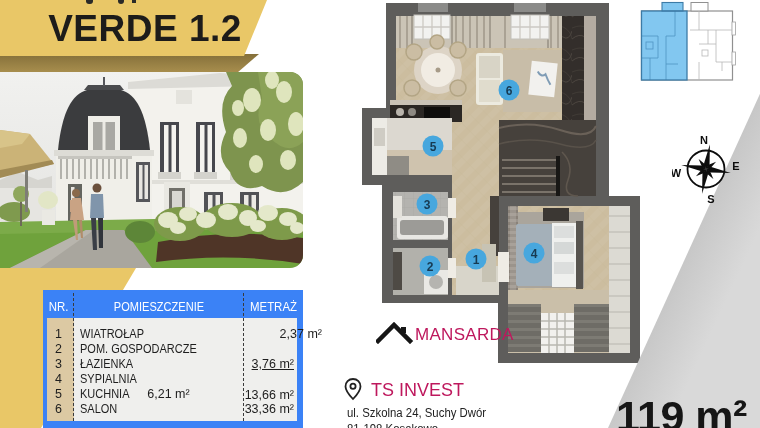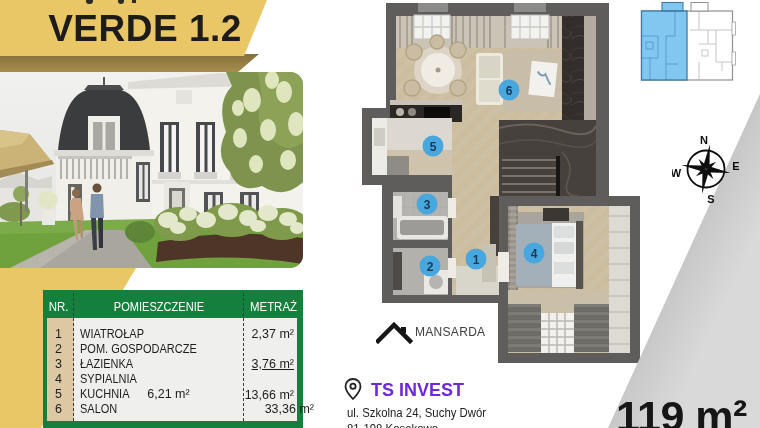--- a/index.html
+++ b/index.html
@@ -186,53 +186,53 @@
 
     <g>
       <circle cx="97" cy="116" r="4.5" fill="#6b503c"></circle>
       <path d="M91 122 L103 122 L104 146 L90 146 Z" fill="#8095ab"></path>
       <path d="M91 146 L93 178 L97 178 L96 146 Z" fill="#3a3e46"></path>
       <path d="M98 146 L99 176 L103 176 L103 146 Z" fill="#30343b"></path>
     </g>
   </svg>
   </div>
 
-  <div class="abs" style="left:43px;top:290px;width:260px;height:138px;background:#15803d;">
+  <div class="abs" style="left:43px;top:290px;width:260px;height:138px;background:#3b82f6;">
 
     <div class="abs" style="left:0;top:0;width:260px;height:28px;color:#ffffff;font-size:13px;">
       <div class="abs" style="left:0;top:9px;width:31px;text-align:center;transform:scaleX(0.88);">NR.</div>
       <div class="abs" style="left:31px;top:9px;width:170px;text-align:center;transform:scaleX(0.85);">POMIESZCZENIE</div>
       <div class="abs" style="left:201px;top:9px;width:59px;text-align:center;transform:scaleX(0.88);">METRAŻ</div>
     </div>
 
     <div class="abs" style="left:4px;top:28px;width:250px;height:103px;background:#efefed;"></div>
 
     <div class="abs" style="left:4px;top:28px;width:27px;height:103px;background:#dcc9a3;"></div>
 
     <div class="abs" style="left:30px;top:3px;width:0;height:128px;border-left:1.5px dashed #3a3a3a;"></div>
     <div class="abs" style="left:200px;top:3px;width:0;height:128px;border-left:1.5px dashed #3a3a3a;"></div>
 
     <div class="abs" style="left:0;top:28px;width:260px;height:103px;font-size:12.5px;color:#1e1e1e;">
       <div class="abs" style="left:0;top:9px;width:31px;text-align:center;">1</div>
       <div class="abs" style="left:37px;top:9px;transform:scaleX(0.88);transform-origin:0 0;">WIATROŁAP</div>
-      <div class="abs" style="left:0;top:9px;width:251px;text-align:right;">2,37 m²</div>
+      <div class="abs" style="left:0;top:9px;width:251px;text-align:right;padding-left:28px;">2,37 m²</div>
       <div class="abs" style="left:0;top:24px;width:31px;text-align:center;">2</div>
       <div class="abs" style="left:37px;top:24px;transform:scaleX(0.88);transform-origin:0 0;">POM. GOSPODARCZE</div>
       <div class="abs" style="left:0;top:39px;width:31px;text-align:center;">3</div>
       <div class="abs" style="left:37px;top:39px;transform:scaleX(0.88);transform-origin:0 0;">ŁAZIENKA</div>
       <div class="abs" style="left:0;top:39px;width:251px;text-align:right;text-decoration:underline;">3,76 m²</div>
       <div class="abs" style="left:0;top:54px;width:31px;text-align:center;">4</div>
       <div class="abs" style="left:37px;top:54px;transform:scaleX(0.88);transform-origin:0 0;">SYPIALNIA</div>
       <div class="abs" style="left:0;top:54px;width:251px;text-align:right;margin-top:16px;">13,66 m²</div>
       <div class="abs" style="left:0;top:69px;width:31px;text-align:center;">5</div>
       <div class="abs" style="left:37px;top:69px;transform:scaleX(0.88);transform-origin:0 0;">KUCHNIA</div>
       <div class="abs" style="left:0;top:69px;width:251px;text-align:center;">6,21 m²</div>
       <div class="abs" style="left:0;top:84px;width:31px;text-align:center;">6</div>
       <div class="abs" style="left:37px;top:84px;transform:scaleX(0.88);transform-origin:0 0;">SALON</div>
-      <div class="abs" style="left:0;top:84px;width:251px;text-align:right;margin-left:20px;">33,36 m²</div>
+      <div class="abs" style="left:0;top:84px;width:251px;text-align:right;">33,36 m²</div>
     </div>
   </div>
 
   <div class="abs" style="left:340px;top:0;width:312px;height:370px;">
   <svg width="312" height="370" viewBox="340 0 312 370" xmlns="http://www.w3.org/2000/svg">
     <defs>
       <pattern id="wood" width="12" height="12" patternUnits="userSpaceOnUse" patternTransform="rotate(45)">
         <rect width="12" height="12" fill="#cec0a4"></rect>
         <rect width="6" height="12" fill="#ccbd9f"></rect>
         <line x1="0" y1="0" x2="12" y2="0" stroke="#c6b795" stroke-width="0.6"></line>
@@ -454,28 +454,28 @@
       <text x="534" y="257.5" fill="#173a52">4</text>
     </g>
   </svg>
   </div>
 
   <svg class="abs" style="left:376px;top:318px;" width="38" height="26" viewBox="0 0 38 26" xmlns="http://www.w3.org/2000/svg">
     <path d="M2 23 L18 7 L34 23" fill="none" stroke="#161616" stroke-width="4.5" stroke-linecap="square"></path>
     <rect x="25" y="9" width="5" height="6" fill="#161616"></rect>
   </svg>
 
-  <div class="abs" style="left:415px;top:325px;font-size:12px;color:#404040;letter-spacing:0.3px;">MANSARDA</div>
+  <div class="abs" style="left:415px;top:325px;font-size:17px;color:#be185d;letter-spacing:0.3px;">MANSARDA</div>
 
   <svg class="abs" style="left:343px;top:377px;" width="20" height="24" viewBox="0 0 20 24" xmlns="http://www.w3.org/2000/svg">
     <path d="M10 2 C5.6 2 2.5 5.4 2.5 9.4 C2.5 14 10 22 10 22 C10 22 17.5 14 17.5 9.4 C17.5 5.4 14.4 2 10 2 Z" fill="none" stroke="#222" stroke-width="1.8"></path>
     <circle cx="10" cy="9.2" r="2.6" fill="none" stroke="#222" stroke-width="1.8"></circle>
   </svg>
 
-  <div class="abs" style="left:371px;top:380px;font-size:18px;font-weight:bold;color:#6d28d9;">TS INVEST</div>
+  <div class="abs" style="left:371px;top:380px;font-size:18px;font-weight:normal;color:#be185d;">TS INVEST</div>
 
   <div class="abs" style="left:347px;top:406px;font-size:12.5px;color:#222;transform:scaleX(0.91);transform-origin:0 0;">ul. Szkolna 24, Suchy Dwór</div>
 
   <div class="abs" style="left:347px;top:422px;font-size:12.5px;color:#222;transform:scaleX(0.91);transform-origin:0 0;">81-198 Kosakowo</div>
 
   <svg class="abs" style="left:638px;top:0;" width="100" height="84" viewBox="0 0 100 84" xmlns="http://www.w3.org/2000/svg">
 
     <rect x="3.5" y="11" width="91" height="69" fill="#ffffff" stroke="#909090" stroke-width="1.2"></rect>
     <rect x="53" y="2.5" width="17" height="8.5" fill="#ffffff" stroke="#909090" stroke-width="1"></rect>
     <rect x="94" y="22" width="3.5" height="13" fill="#ffffff" stroke="#a0a0a0" stroke-width="0.8"></rect>

